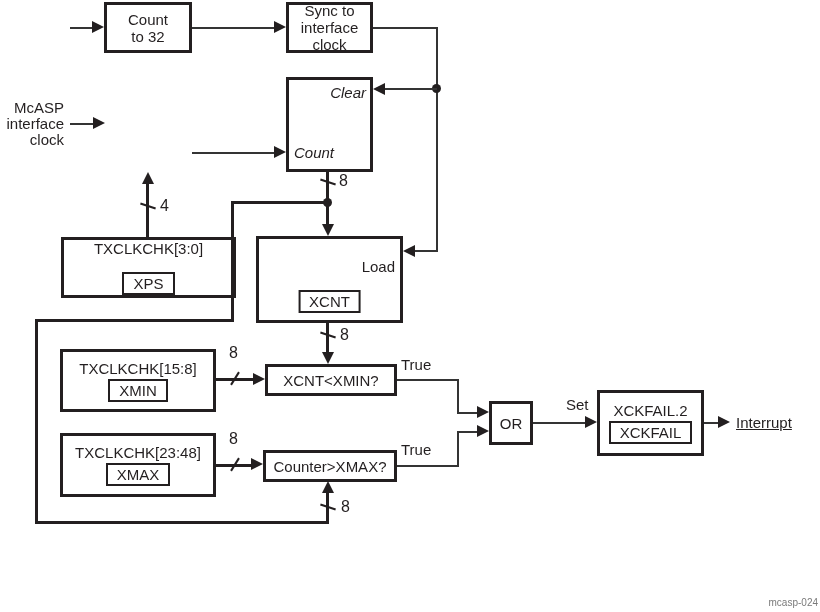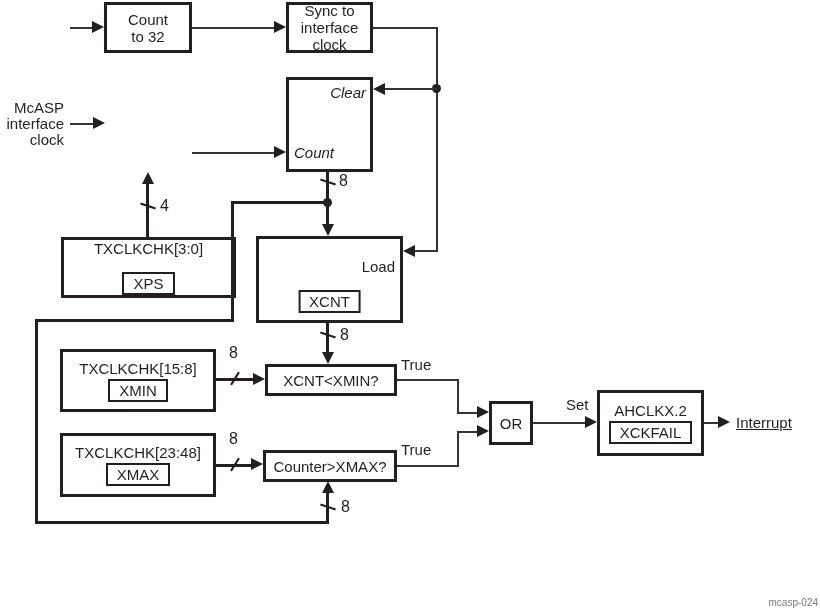--- a/index.html
+++ b/index.html
@@ -74,21 +74,21 @@
     <span>TXCLKCHK[23:48]</span>
     <span class="reg">XMAX</span>
   </div>
 
   <div class="box flexc" style="left:265px; top:364px; width:132px; height:32px;">XCNT&lt;XMIN?</div>
   <div class="box flexc" style="left:263px; top:450px; width:134px; height:32px;">Counter&gt;XMAX?</div>
 
   <div class="box flexc" style="left:489px; top:401px; width:44px; height:44px;">OR</div>
 
   <div class="box flexc" style="left:597px; top:390px; width:107px; height:66px; gap:2px;">
-    <span>AHCLKX.2</span>
+    <span>XCKFAIL.2</span>
     <span class="reg">XCKFAIL</span>
   </div>
 
   <div class="h thin" style="left:70px; top:27px; width:24px;"></div>
   <div class="arr r" style="left:92px; top:21px;"></div>
 
   <div class="h thin" style="left:70px; top:123px; width:24px;"></div>
   <div class="arr r" style="left:93px; top:117px;"></div>
 
   <div class="h thin" style="left:192px; top:27px; width:83px;"></div>

